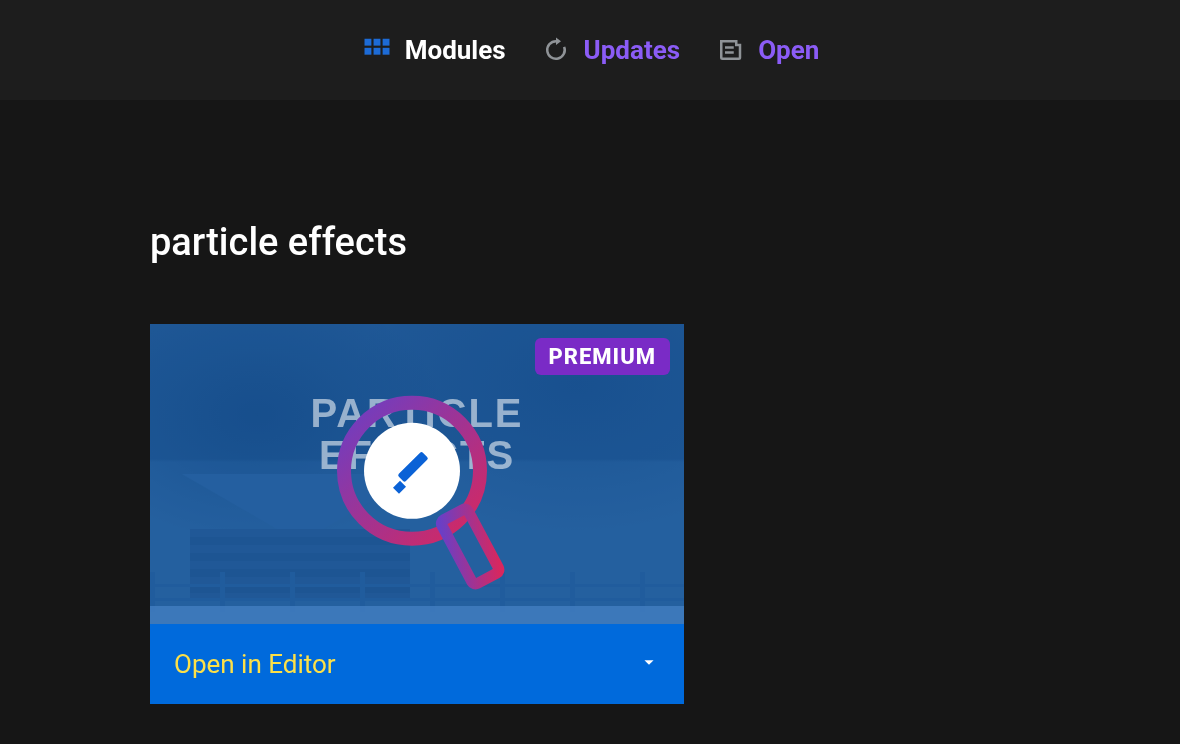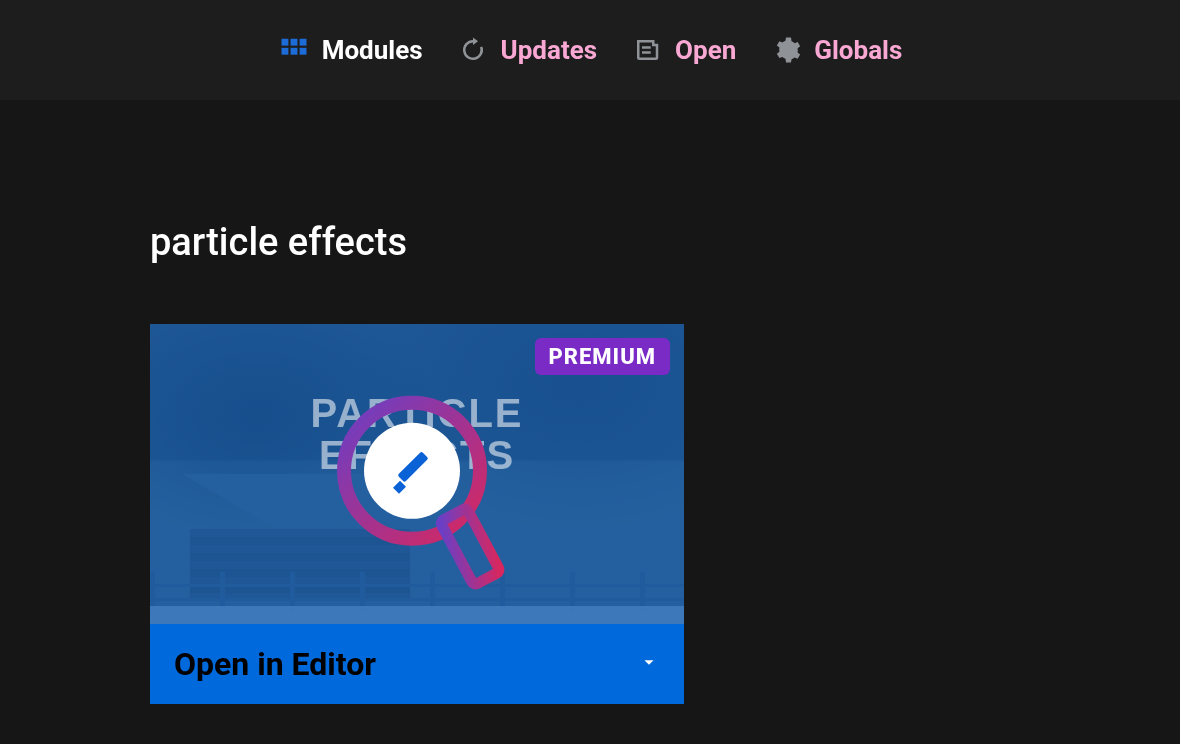--- a/index.html
+++ b/index.html
@@ -20,21 +20,21 @@
     padding: 0 40px;
     gap: 34px;
     justify-content: center;
   }
   .nav-item {
     display: flex;
     align-items: center;
     gap: 12px;
     font-size: 26px;
     font-weight: 700;
-    color: #f9a8d4;
+    color: #8b5cf6;
     cursor: pointer;
     user-select: none;
   }
   .nav-item.active { color: #ffffff; }
   .nav-item.active .nav-icon svg { fill: #1d6bd6; }
   .nav-icon {
     width: 32px;
     height: 32px;
     display: flex;
     align-items: center;
@@ -141,23 +141,23 @@
   .card-action {
     background: #006adc;
     height: 80px;
     display: flex;
     align-items: center;
     justify-content: space-between;
     padding: 0 24px 0 24px;
     cursor: pointer;
   }
   .card-action-label {
-    color: #000000;
-    font-size: 32px;
-    font-weight: 700;
+    color: #fde047;
+    font-size: 26px;
+    font-weight: 400;
   }
   .card-action-caret svg { fill: #fff; }
 </style>
 </head>
 <body>
 
 <div class="topnav">
 
   <div class="nav-item active">
     <span class="nav-icon">
@@ -185,28 +185,20 @@
 
   <div class="nav-item">
     <span class="nav-icon">
       <svg viewBox="0 0 24 24" width="30" height="30">
           <path d="M4 4h14v3h3v11a2 2 0 0 1-2 2H6a2 2 0 0 1-2-2V4zm2 2v12h13V9h-3V6H6zm2 3h7v2H8V9zm0 4h7v2H8v-2z"></path>
         </svg>
     </span>
     <span>Open</span>
   </div>
 
-  <div class="nav-item">
-    <span class="nav-icon">
-      <svg viewBox="0 0 24 24" width="30" height="30">
-          <path d="M12 8a4 4 0 1 0 0 8 4 4 0 0 0 0-8zm9.4 4a7.5 7.5 0 0 0-.14-1.42l2.06-1.6-2-3.46-2.44.98a7.6 7.6 0 0 0-2.46-1.42L16 2h-4l-.42 2.58a7.6 7.6 0 0 0-2.46 1.42l-2.44-.98-2 3.46 2.06 1.6A7.5 7.5 0 0 0 6.6 12c0 .48.05.95.14 1.42l-2.06 1.6 2 3.46 2.44-.98c.74.6 1.57 1.08 2.46 1.42L12 22h4l.42-2.58c.89-.34 1.72-.82 2.46-1.42l2.44.98 2-3.46-2.06-1.6c.09-.47.14-.94.14-1.42z"></path>
-        </svg>
-    </span>
-    <span>Globals</span>
-  </div>
 
 </div>
 
 <div class="content">
   <h1 class="section-title">particle effects</h1>
 
   <div class="card">
     <div class="card-thumb">
       <div class="bg-trees"></div>
       <div class="cabin">

